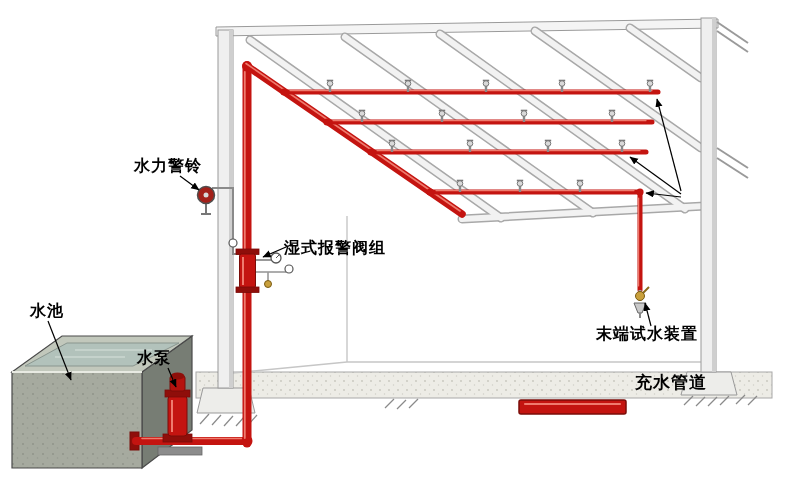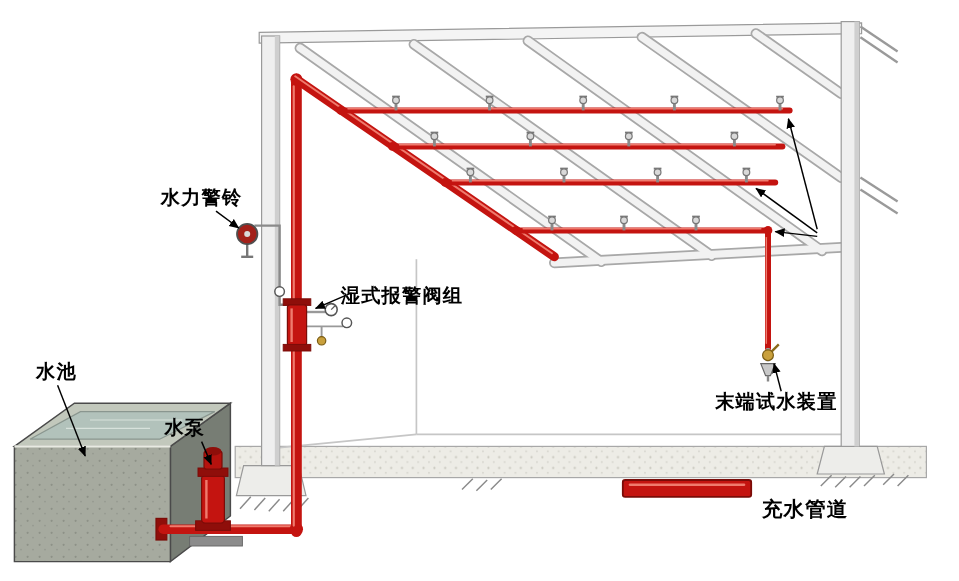--- a/index.html
+++ b/index.html
@@ -242,17 +242,17 @@
 
 <div class="lbl" style="left:134px;top:157px;">水力警铃</div>
 
 <div class="lbl" style="left:284px;top:225px;margin-top:14px;">湿式报警阀组</div>
 
 <div class="lbl" style="left:30px;top:302px;text-align:center;">水池</div>
 
 <div class="lbl" style="left:137px;top:349px;">水泵</div>
 
 
-<div class="lbl" style="left:596px;top:327px;">末端试水装置</div>
-
-<div class="lbl lbl-lg" style="left:635px;top:416px;">充水管道</div>
+<div class="lbl" style="left:596px;top:327px;font-family:Liberation Mono, monospace;">末端试水装置</div>
+
+<div class="lbl lbl-lg" style="left:635px;top:374px;">充水管道</div>
 
 </div>
 
 </body></html>

